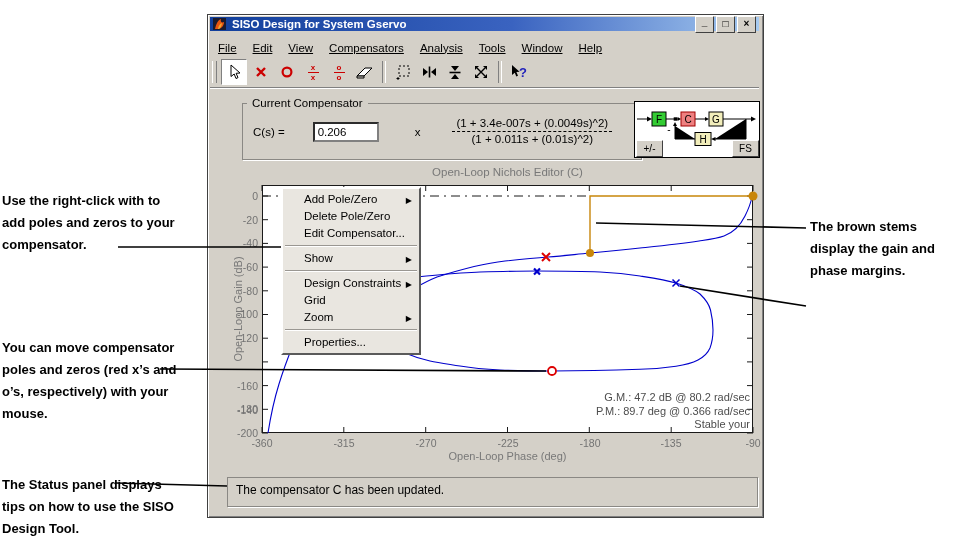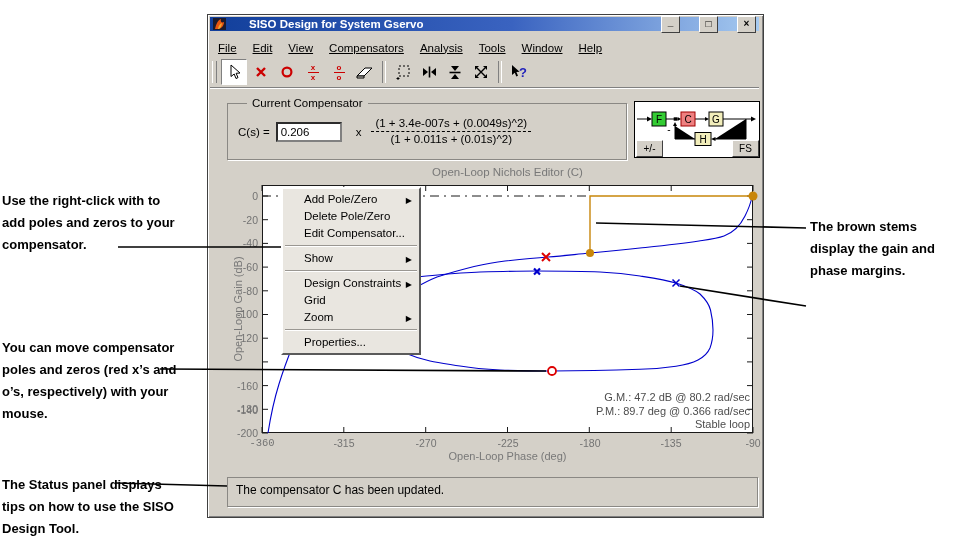--- a/index.html
+++ b/index.html
@@ -8,44 +8,44 @@
 
   
   .ann{position:absolute;font-size:13px;font-weight:bold;line-height:22px;color:#000;}
   .ann div{white-space:nowrap;}
 
   
   #win{position:absolute;left:207px;top:14px;width:555px;height:502px;background:#d4d0c8;
        border:1px solid #404040;box-shadow:inset 1px 1px 0 #ffffff, inset -1px -1px 0 #808080;}
   #titlebar{position:absolute;left:210px;top:17px;width:549px;height:14px;
             background:linear-gradient(90deg,#123f9b 0%,#3a63c0 55%,#a6caf0 100%);
-            display:flex;align-items:center;padding:0 3px;box-sizing:border-box;gap:17px;}
+            display:flex;align-items:center;padding:0 3px;box-sizing:border-box;}
   #title-text{color:#fff;font-size:11.5px;font-weight:bold;margin-left:5px;flex:1;
               white-space:nowrap;overflow:hidden;}
   .win-btn{width:17px;height:15px;background:#d4d0c8;border:1px solid;
            border-color:#fff #404040 #404040 #fff;font-size:10px;font-weight:bold;color:#000;
            display:flex;align-items:center;justify-content:center;margin-left:2px;line-height:10px;}
   #menubar{position:absolute;left:210px;top:38px;width:549px;height:19px;background:#d4d0c8;
            display:flex;align-items:center;font-size:11.5px;color:#000;}
   .menu-item{padding:2px 8px;text-decoration:underline;}
   #toolbar{position:absolute;left:210px;top:57px;width:549px;height:31px;background:#d4d0c8;
            display:flex;align-items:center;border-bottom:1px solid #808080;
            box-shadow:0 1px 0 #ffffff;box-sizing:border-box;}
   .tb-grip{width:3px;height:22px;border-left:1px solid #fff;border-right:1px solid #808080;margin:0 3px 0 2px;}
   .tb-btn{width:24px;height:24px;display:flex;align-items:center;justify-content:center;margin:0 1px;}
   .tb-btn.pressed{background:#ffffff;border:1px solid;border-color:#808080 #fff #fff #808080;}
   .tb-sep{width:2px;height:22px;border-left:1px solid #808080;border-right:1px solid #fff;margin:0 4px;}
   .stackxo{display:flex;flex-direction:column;align-items:center;color:#cc0000;font-weight:bold;
            font-size:8px;line-height:7px;}
   .stackxo .bar{width:11px;border-top:1px solid #cc0000;margin:1px 0;}
 
   
-  #comp-group{position:absolute;left:227px;top:103px;width:398px;height:55px;
+  #comp-group{position:absolute;left:242px;top:103px;width:398px;height:55px;
               border:1px solid #8a8884;box-shadow:1px 1px 0 #ffffff;
-              display:flex;align-items:center;font-size:11.5px;color:#000;}
+              display:flex;align-items:center;font-size:11.5px;color:#000;gap:22px;}
   #comp-label{position:absolute;left:247px;top:97px;background:#d4d0c8;padding:0 5px;
               font-size:11.5px;color:#000;}
   #cs-label{margin-left:10px;}
   #gain-input{width:56px;height:14px;margin-left:6px;border:2px inset #808080;background:#fff;
               font-size:11.5px;font-family:"Liberation Sans",sans-serif;padding:1px 3px;}
   #times{margin:0 10px 0 14px;}
   .fraction{text-align:center;font-size:11.5px;line-height:13px;}
   .fraction .num{border-bottom:1px dashed #000;padding:0 4px 1px 4px;}
   .fraction .den{padding-top:1px;}
 
@@ -271,21 +271,21 @@
   <div class="ytick" style="top:237px;">-40</div>
   <div class="ytick" style="top:261px;">-60</div>
   <div class="ytick" style="top:285px;">-80</div>
   <div class="ytick" style="top:308px;">-100</div>
   <div class="ytick" style="top:332px;">-120</div>
   <div class="ytick" style="top:356px;margin-top:48px;">-140</div>
   <div class="ytick" style="top:380px;">-160</div>
   <div class="ytick" style="top:403px;">-180</div>
   <div class="ytick" style="top:427px;">-200</div>
 
-  <div class="xtick" style="left:242px;font-family:Liberation Mono, monospace;">-360</div>
+  <div class="xtick" style="left:242px;">-360</div>
   <div class="xtick" style="left:324px;">-315</div>
   <div class="xtick" style="left:406px;">-270</div>
   <div class="xtick" style="left:488px;">-225</div>
   <div class="xtick" style="left:570px;">-180</div>
   <div class="xtick" style="left:651px;">-135</div>
   <div class="xtick" style="left:733px;">-90</div>
 
   <svg id="plot-svg" width="534" height="306" viewBox="0 0 534 306">
 
     <g stroke="#1a1a1a" stroke-width="1">
@@ -313,21 +313,21 @@
       <path d="M313,89 L321,97 M321,89 L313,97" stroke="#dd0000" stroke-width="2"></path>
       <circle cx="323" cy="207" r="4" fill="#fff" stroke="#dd0000" stroke-width="1.8"></circle>
       <path d="M305,104.5 L311,110.5 M311,104.5 L305,110.5" stroke="#0000cc" stroke-width="2.2"></path>
       <path d="M443.5,115.5 L450.5,122.5 M450.5,115.5 L443.5,122.5" stroke="#0000cc" stroke-width="1.5"></path>
     </g>
   </svg>
 
   <div id="gm-block">
     <div>G.M.: 47.2 dB @ 80.2 rad/sec</div>
     <div>P.M.: 89.7 deg @ 0.366 rad/sec</div>
-    <div>Stable loop</div>
+    <div>Stable your</div>
   </div>
 
   <div id="ctx">
     <div class="ctx-item">
       <span>Add Pole/Zero</span>
       <span class="ctx-arrow">▶</span>
     </div>
     <div class="ctx-item">
       <span>Delete Pole/Zero</span>
     </div>

